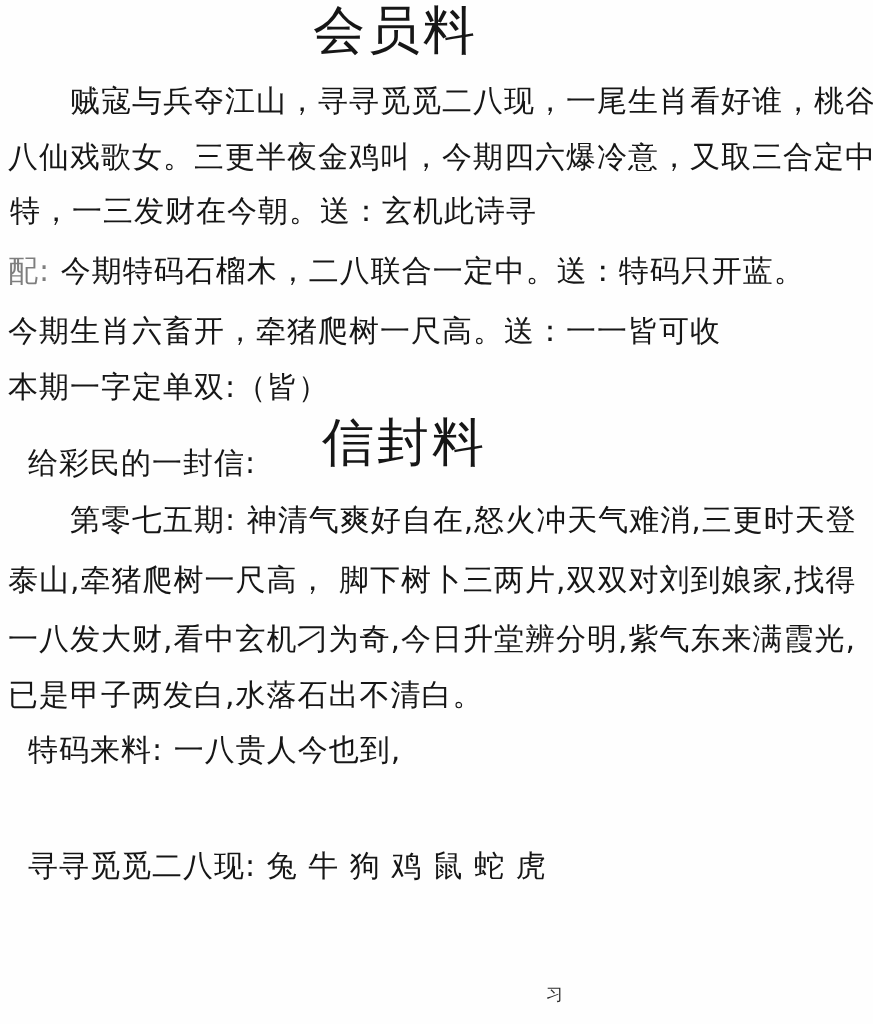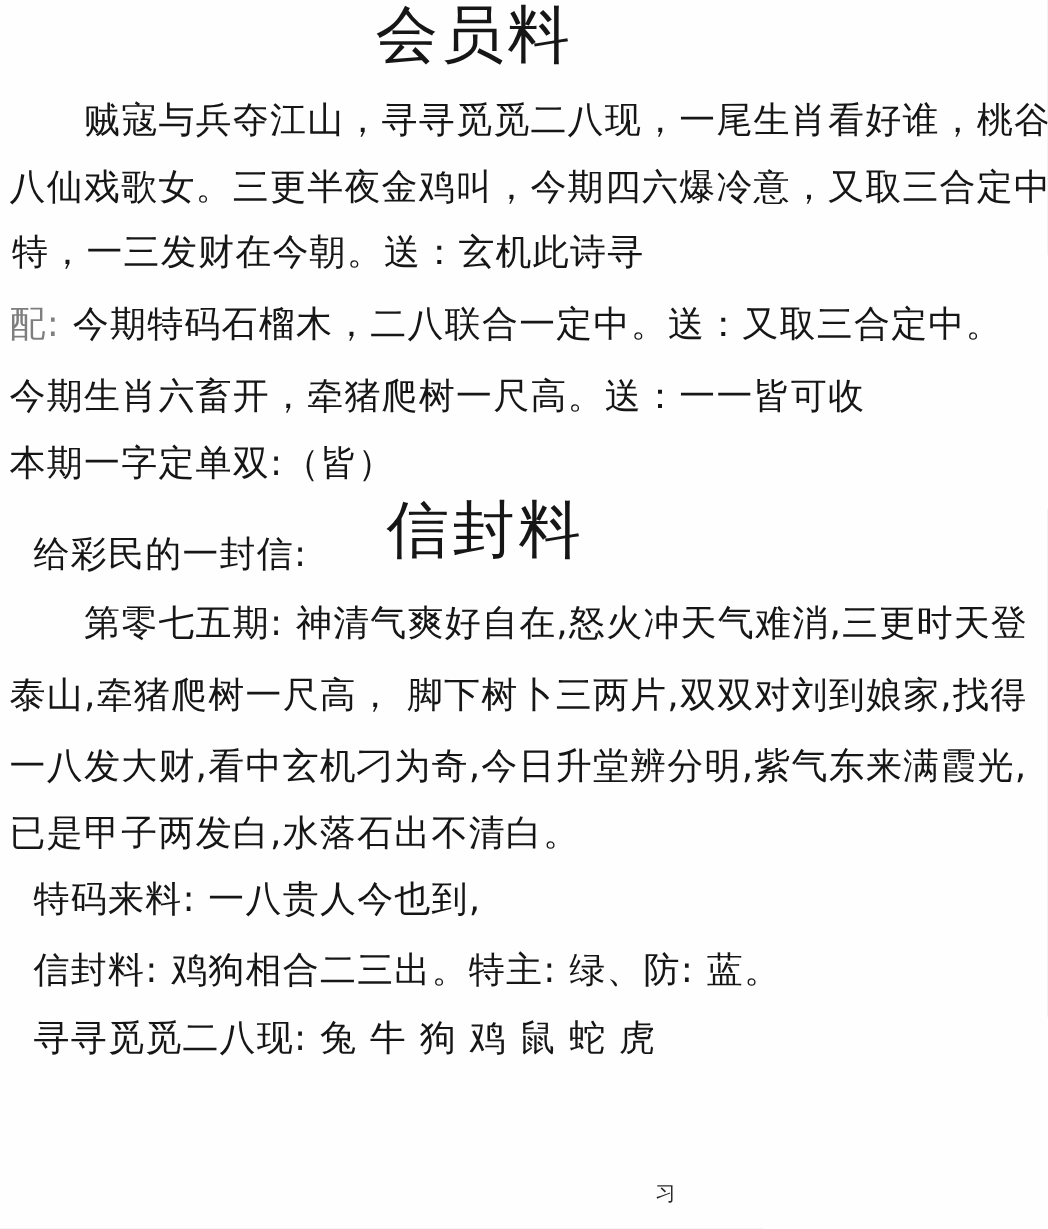--- a/index.html
+++ b/index.html
@@ -74,42 +74,41 @@
 
   <div class="title" style="left:313px; top:4px;">会员料</div>
 
   <div class="line" style="left:70px; top:84px;">贼寇与兵夺江山，寻寻觅觅二八现，一尾生肖看好谁，桃谷</div>
 
   <div class="line" style="left:8px; top:140px;">八仙戏歌女。三更半夜金鸡叫，今期四六爆冷意，又取三合定中</div>
 
   <div class="line" style="left:10px; top:194px;">特，一三发财在今朝。送：玄机此诗寻</div>
 
   <div class="line" style="left:8px; top:254px;">
-    <span class="faint">配:</span><span> 今期特码石榴木，二八联合一定中。送：又取三合定中。</span>
+    <span class="faint">配:</span><span> 今期特码石榴木，二八联合一定中。送：特码只开蓝。</span>
   </div>
 
   <div class="line" style="left:8px; top:314px;">今期生肖六畜开，牵猪爬树一尺高。送：一一皆可收</div>
 
   <div class="line" style="left:8px; top:370px;">本期一字定单双:（皆）</div>
 
   <div class="title" style="left:322px; top:416px;">信封料</div>
 
   <div class="line" style="left:28px; top:446px;">给彩民的一封信:</div>
 
   <div class="line" style="left:70px; top:503px;">第零七五期:  神清气爽好自在,怒火冲天气难消,三更时天登</div>
 
   <div class="line" style="left:8px; top:563px;">泰山,牵猪爬树一尺高， 脚下树卜三两片,双双对刘到娘家,找得</div>
 
   <div class="line" style="left:8px; top:622px;">一八发大财,看中玄机刁为奇,今日升堂辨分明,紫气东来满霞光,</div>
 
   <div class="line" style="left:8px; top:678px;">已是甲子两发白,水落石出不清白。</div>
 
   <div class="line" style="left:28px; top:733px;">特码来料: 一八贵人今也到,</div>
 
-  <div class="line" style="left:28px; top:792px;">信封料:  鸡狗相合二三出。特主:  绿、防:  蓝。</div>
 
   <div class="line" style="left:28px; top:849px;">寻寻觅觅二八现:  兔 牛 狗  鸡 鼠 蛇 虎</div>
 
 
 
 
   <div class="stray">习</div>
 
 </div>
 

